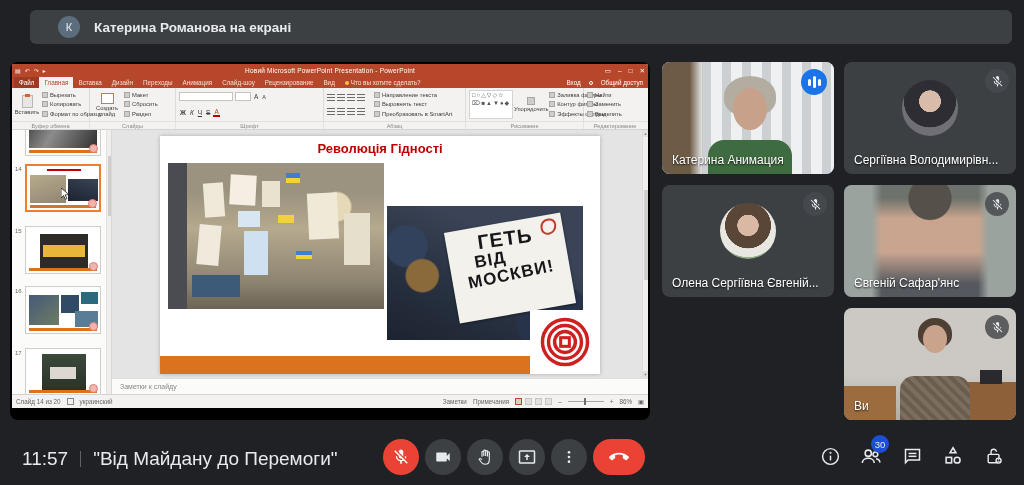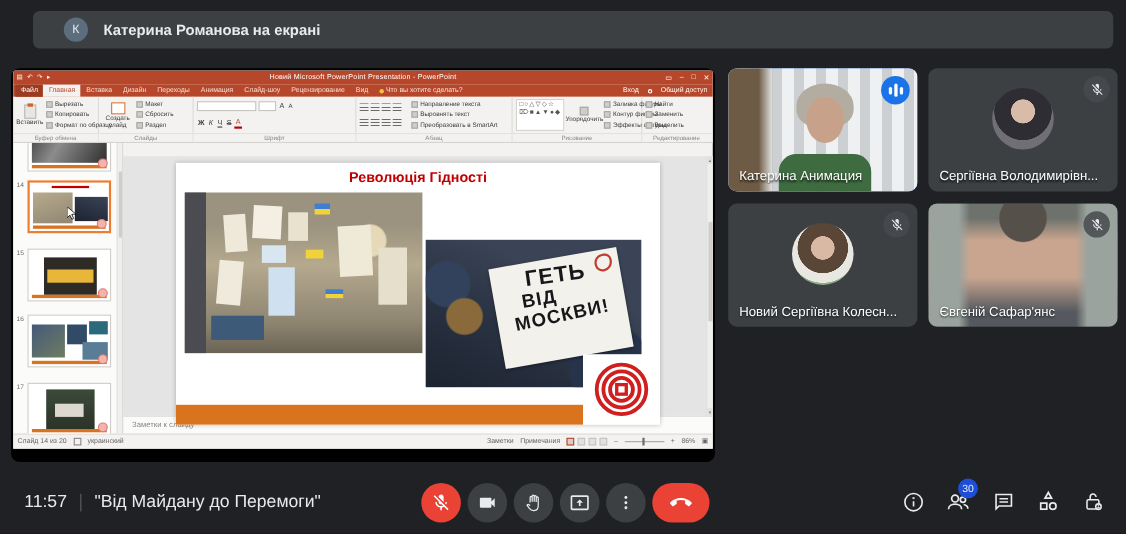--- a/index.html
+++ b/index.html
@@ -57,21 +57,21 @@
   .tscroll { position:absolute; right:0; top:0; bottom:0; width:5px; background:#f0efee; border-left:1px solid #e2e1df; }
   .tscroll::before { content:""; position:absolute; left:1px; top:26px; width:3px; height:60px; background:#cfcecb; }
   .thumb { position:absolute; left:13px; width:76px; height:48px; background:#fff; border:1px solid #cfcecb; }
   .thumb.sel { border:2px solid #ed7d31; }
   .tnum { position:absolute; left:3px; font-size:6px; color:#6d6b68; }
   .tbar { position:absolute; left:3px; right:3px; bottom:2px; height:3px; background:#d9731e; }
   .tlogo { position:absolute; right:2px; bottom:2px; width:9px; height:9px; border-radius:50%; background:#f2b5ad; border:1px solid #e07b70; }
   .tmini { position:absolute; }
   .cursor-arrow { position:absolute; left:34px; top:22px; }
 
-  .canvas-wrap { flex:1; display:flex; flex-direction:column;margin-top:12px; }
+  .canvas-wrap { flex:1; display:flex; flex-direction:column; }
   .canvas { flex:1; background:#e4e4e4; position:relative; }
   .cscroll { position:absolute; right:0; top:0; bottom:0; width:6px; background:#f0efee; border-left:1px solid #ddd; }
   .cscroll i { position:absolute; left:0; right:0; height:7px; background:#e2e1df; font-style:normal; font-size:4px; color:#888; text-align:center; line-height:7px; }
   .cscroll i.up{ top:0; } .cscroll i.dn{ bottom:0; }
   .cscroll::before { content:""; position:absolute; left:1px; top:60px; width:4px; height:90px; background:#cfcecb; }
 
   .slide { position:absolute; left:48px; top:6px; width:440px; height:238px; background:#fff; box-shadow:0 0 4px rgba(0,0,0,.25); }
   .slide-title { position:absolute; top:5px; left:0; right:0; text-align:center; color:#c00000; font-weight:bold; font-size:13px; }
   .photo1 { position:absolute; left:8px; top:27px; width:216px; height:146px;
     background:
@@ -145,21 +145,21 @@
       background:repeating-linear-gradient(45deg,#6b5d4e 0 4px,#7c6e5e 4px 8px); }
 
   .more-avs { position:absolute; left:50%; top:22px; transform:translateX(-50%); display:flex; }
   .mav { width:40px; height:40px; border-radius:50%; border:2px solid #3c4043; }
   .mav1 { background:radial-gradient(circle at 45% 45%, #c8a58a 0 30%, #7a8c5c 31% 70%, #5b6b44 71%); }
   .mav2 { margin-left:-10px; background:radial-gradient(circle at 50% 42%, #d0ab92 0 28%, #3b322c 29% 75%, #201d1a 76%); }
   .more-label { position:absolute; left:0; right:0; top:70px; text-align:center; color:#e8eaed; font-size:14px; }
 
   
   .bbar { position:absolute; left:0; right:0; bottom:0; height:55px; }
-  .binfo { position:absolute; left:22px; top:18px; display:flex; align-items:center; gap:12px; color:#e8eaed; font-size:16px; }
+  .binfo { position:absolute; left:22px; top:18px; display:flex; align-items:center; gap:12px; color:#e8eaed; font-size:19px; }
   .bsep { width:1px; height:16px; background:#5f6368; }
   .controls { position:absolute; left:383px; top:9px; display:flex; gap:6px; align-items:center; }
   .cbtn { width:36px; height:36px; border-radius:50%; background:#3c4043; display:flex; align-items:center; justify-content:center; }
   .cbtn.red { background:#ea4335; }
   .endcall { width:52px; height:36px; border-radius:18px; background:#ea4335; display:flex; align-items:center; justify-content:center; }
   .ricons { position:absolute; right:18px; top:14px; display:flex; gap:17px; align-items:center; }
   .ric { position:relative; width:24px; height:24px; display:flex; align-items:center; justify-content:center; }
   .badge { position:absolute; top:-9px; left:12px; min-width:18px; height:18px; border-radius:9px; background:#1d4ed8;
     color:#e8eaed; font-size:9.5px; display:flex; align-items:center; justify-content:center; padding:0 2px; }
 </style>
@@ -494,34 +494,50 @@
       <div class="tname">Сергіївна Володимирівн...</div>
     </div>
 
     <div class="tile" style="left:0; top:123px;">
       <div class="avatar-ph av-f2"></div>
       <div class="mutebadge">
         <svg width="13" height="13" viewBox="0 0 24 24" fill="#e8eaed">
             <path d="M19 11h-1.7c0 .74-.16 1.43-.43 2.05l1.23 1.23c.56-.98.9-2.09.9-3.28zm-4.02.17c0-.06.02-.11.02-.17V5c0-1.66-1.34-3-3-3S9 3.34 9 5v.18l5.98 5.99zM4.27 3 3 4.27l6.01 6.01V11c0 1.66 1.33 3 2.99 3 .22 0 .44-.03.65-.08l1.66 1.66c-.71.33-1.5.52-2.31.52-2.76 0-5.3-2.1-5.3-5.1H5c0 3.41 2.72 6.23 6 6.72V21h2v-3.28c.91-.13 1.77-.45 2.54-.9L19.73 21 21 19.73 4.27 3z"></path>
           </svg>
       </div>
-      <div class="tname">Новий Сергіївна Колесн...</div>
+      <div class="tname">Олена Сергіївна Євгеній...</div>
     </div>
 
     <div class="tile" style="left:182px; top:123px;text-align:center;">
       <div class="vid4"></div>
       <div class="mutebadge">
         <svg width="13" height="13" viewBox="0 0 24 24" fill="#e8eaed">
             <path d="M19 11h-1.7c0 .74-.16 1.43-.43 2.05l1.23 1.23c.56-.98.9-2.09.9-3.28zm-4.02.17c0-.06.02-.11.02-.17V5c0-1.66-1.34-3-3-3S9 3.34 9 5v.18l5.98 5.99zM4.27 3 3 4.27l6.01 6.01V11c0 1.66 1.33 3 2.99 3 .22 0 .44-.03.65-.08l1.66 1.66c-.71.33-1.5.52-2.31.52-2.76 0-5.3-2.1-5.3-5.1H5c0 3.41 2.72 6.23 6 6.72V21h2v-3.28c.91-.13 1.77-.45 2.54-.9L19.73 21 21 19.73 4.27 3z"></path>
           </svg>
       </div>
       <div class="tname">Євгеній Сафар'янс</div>
     </div>
 
 
+    <div class="tile" style="left:182px; top:246px;">
+      <div class="vid6">
+        <div class="v6-desk1"></div>
+          <div class="v6-desk2"></div>
+          <div class="v6-mon"></div>
+        <div class="v6-hair"></div>
+          <div class="v6-face"></div>
+          <div class="v6-body"></div>
+      </div>
+      <div class="mutebadge">
+        <svg width="13" height="13" viewBox="0 0 24 24" fill="#e8eaed">
+            <path d="M19 11h-1.7c0 .74-.16 1.43-.43 2.05l1.23 1.23c.56-.98.9-2.09.9-3.28zm-4.02.17c0-.06.02-.11.02-.17V5c0-1.66-1.34-3-3-3S9 3.34 9 5v.18l5.98 5.99zM4.27 3 3 4.27l6.01 6.01V11c0 1.66 1.33 3 2.99 3 .22 0 .44-.03.65-.08l1.66 1.66c-.71.33-1.5.52-2.31.52-2.76 0-5.3-2.1-5.3-5.1H5c0 3.41 2.72 6.23 6 6.72V21h2v-3.28c.91-.13 1.77-.45 2.54-.9L19.73 21 21 19.73 4.27 3z"></path>
+          </svg>
+      </div>
+      <div class="tname">Ви</div>
+    </div>
 
   </div>
 
   <div class="bbar">
     <div class="binfo">
       <span>11:57</span>
       <span class="bsep"></span>
       <span>"Від Майдану до Перемоги"</span>
     </div>
 

